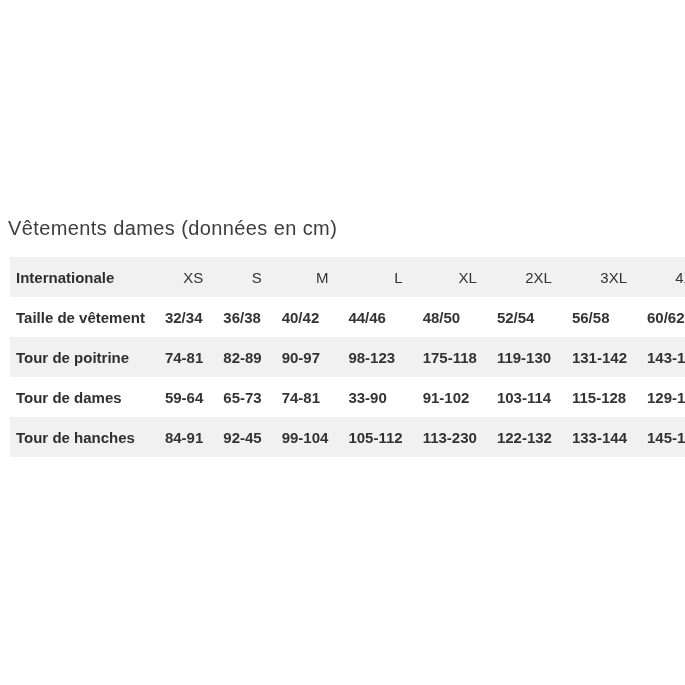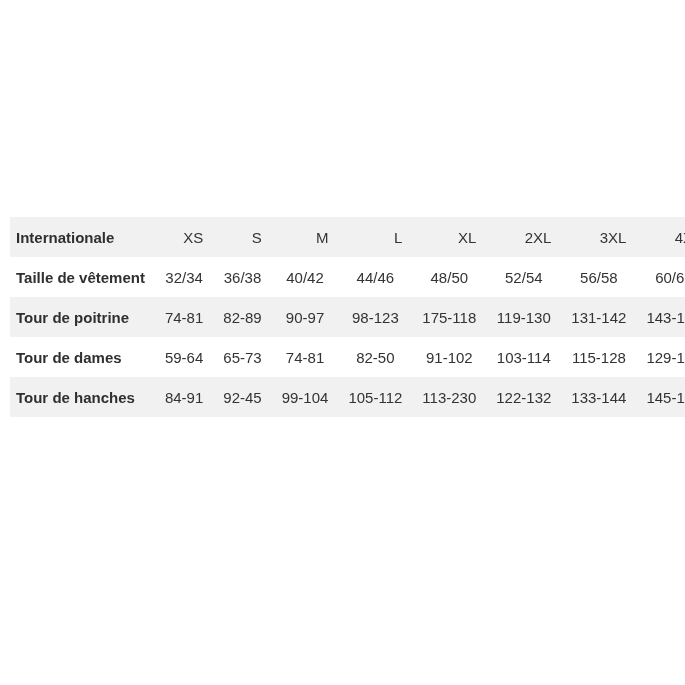--- a/index.html
+++ b/index.html
@@ -57,30 +57,30 @@
     font-weight: 700;
     color: #2f2f2f;
     padding-left: 6px;
     width: 148px;
   }
   table.size-table thead th.size-col {
     font-weight: 400;
     text-align: right;
   }
   table.size-table td {
-    text-align: center;
-    font-weight: 400;
+    font-weight: 700;
   }
 </style>
 </head>
 <body>
 
 <div class="page">
   <div class="content">
 
+    <h1 class="page-title">Vêtements dames (données en cm)</h1>
 
     <table class="size-table">
       <thead>
         <tr>
           <th class="corner">Internationale</th>
           <th class="size-col">XS</th>
           <th class="size-col">S</th>
           <th class="size-col">M</th>
           <th class="size-col">L</th>
           <th class="size-col">XL</th>
@@ -113,21 +113,21 @@
           <td>119-130</td>
           <td>131-142</td>
           <td>143-154</td>
         </tr>
 
         <tr>
           <th class="row-label">Tour de dames</th>
           <td>59-64</td>
           <td>65-73</td>
           <td>74-81</td>
-          <td>82-50</td>
+          <td>33-90</td>
           <td>91-102</td>
           <td>103-114</td>
           <td>115-128</td>
           <td>129-140</td>
         </tr>
 
         <tr>
           <th class="row-label">Tour de hanches</th>
           <td>84-91</td>
           <td>92-45</td>

